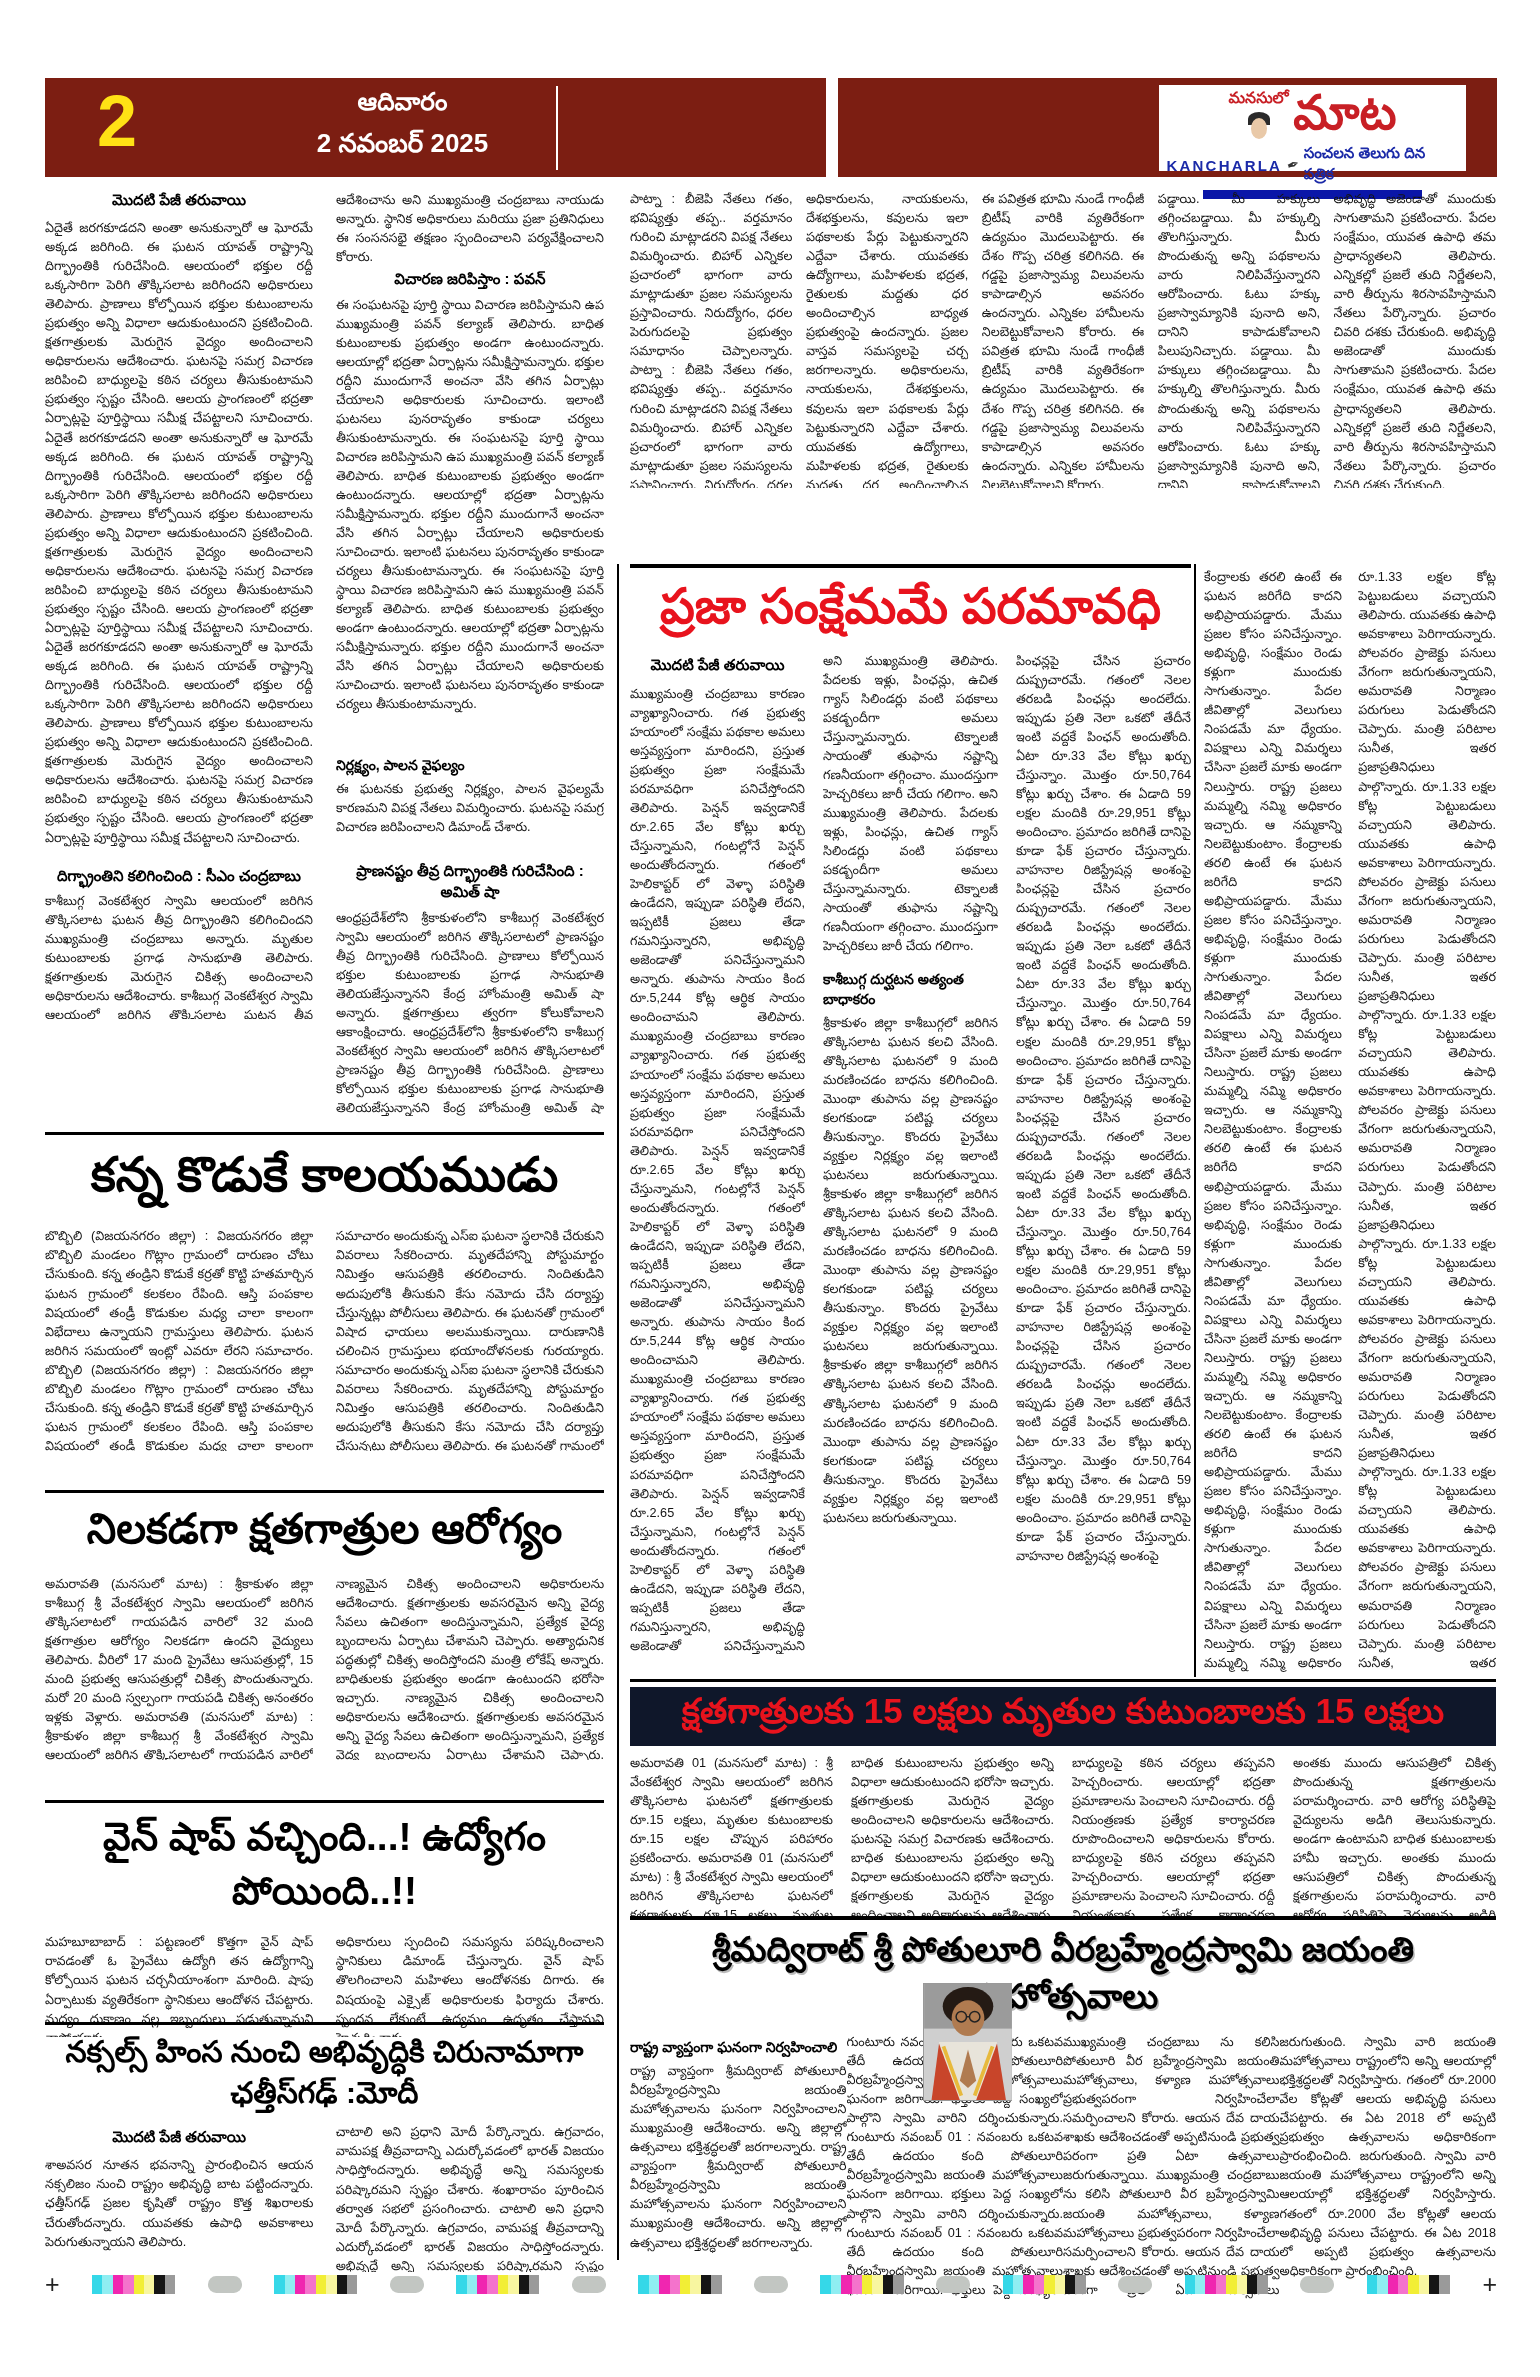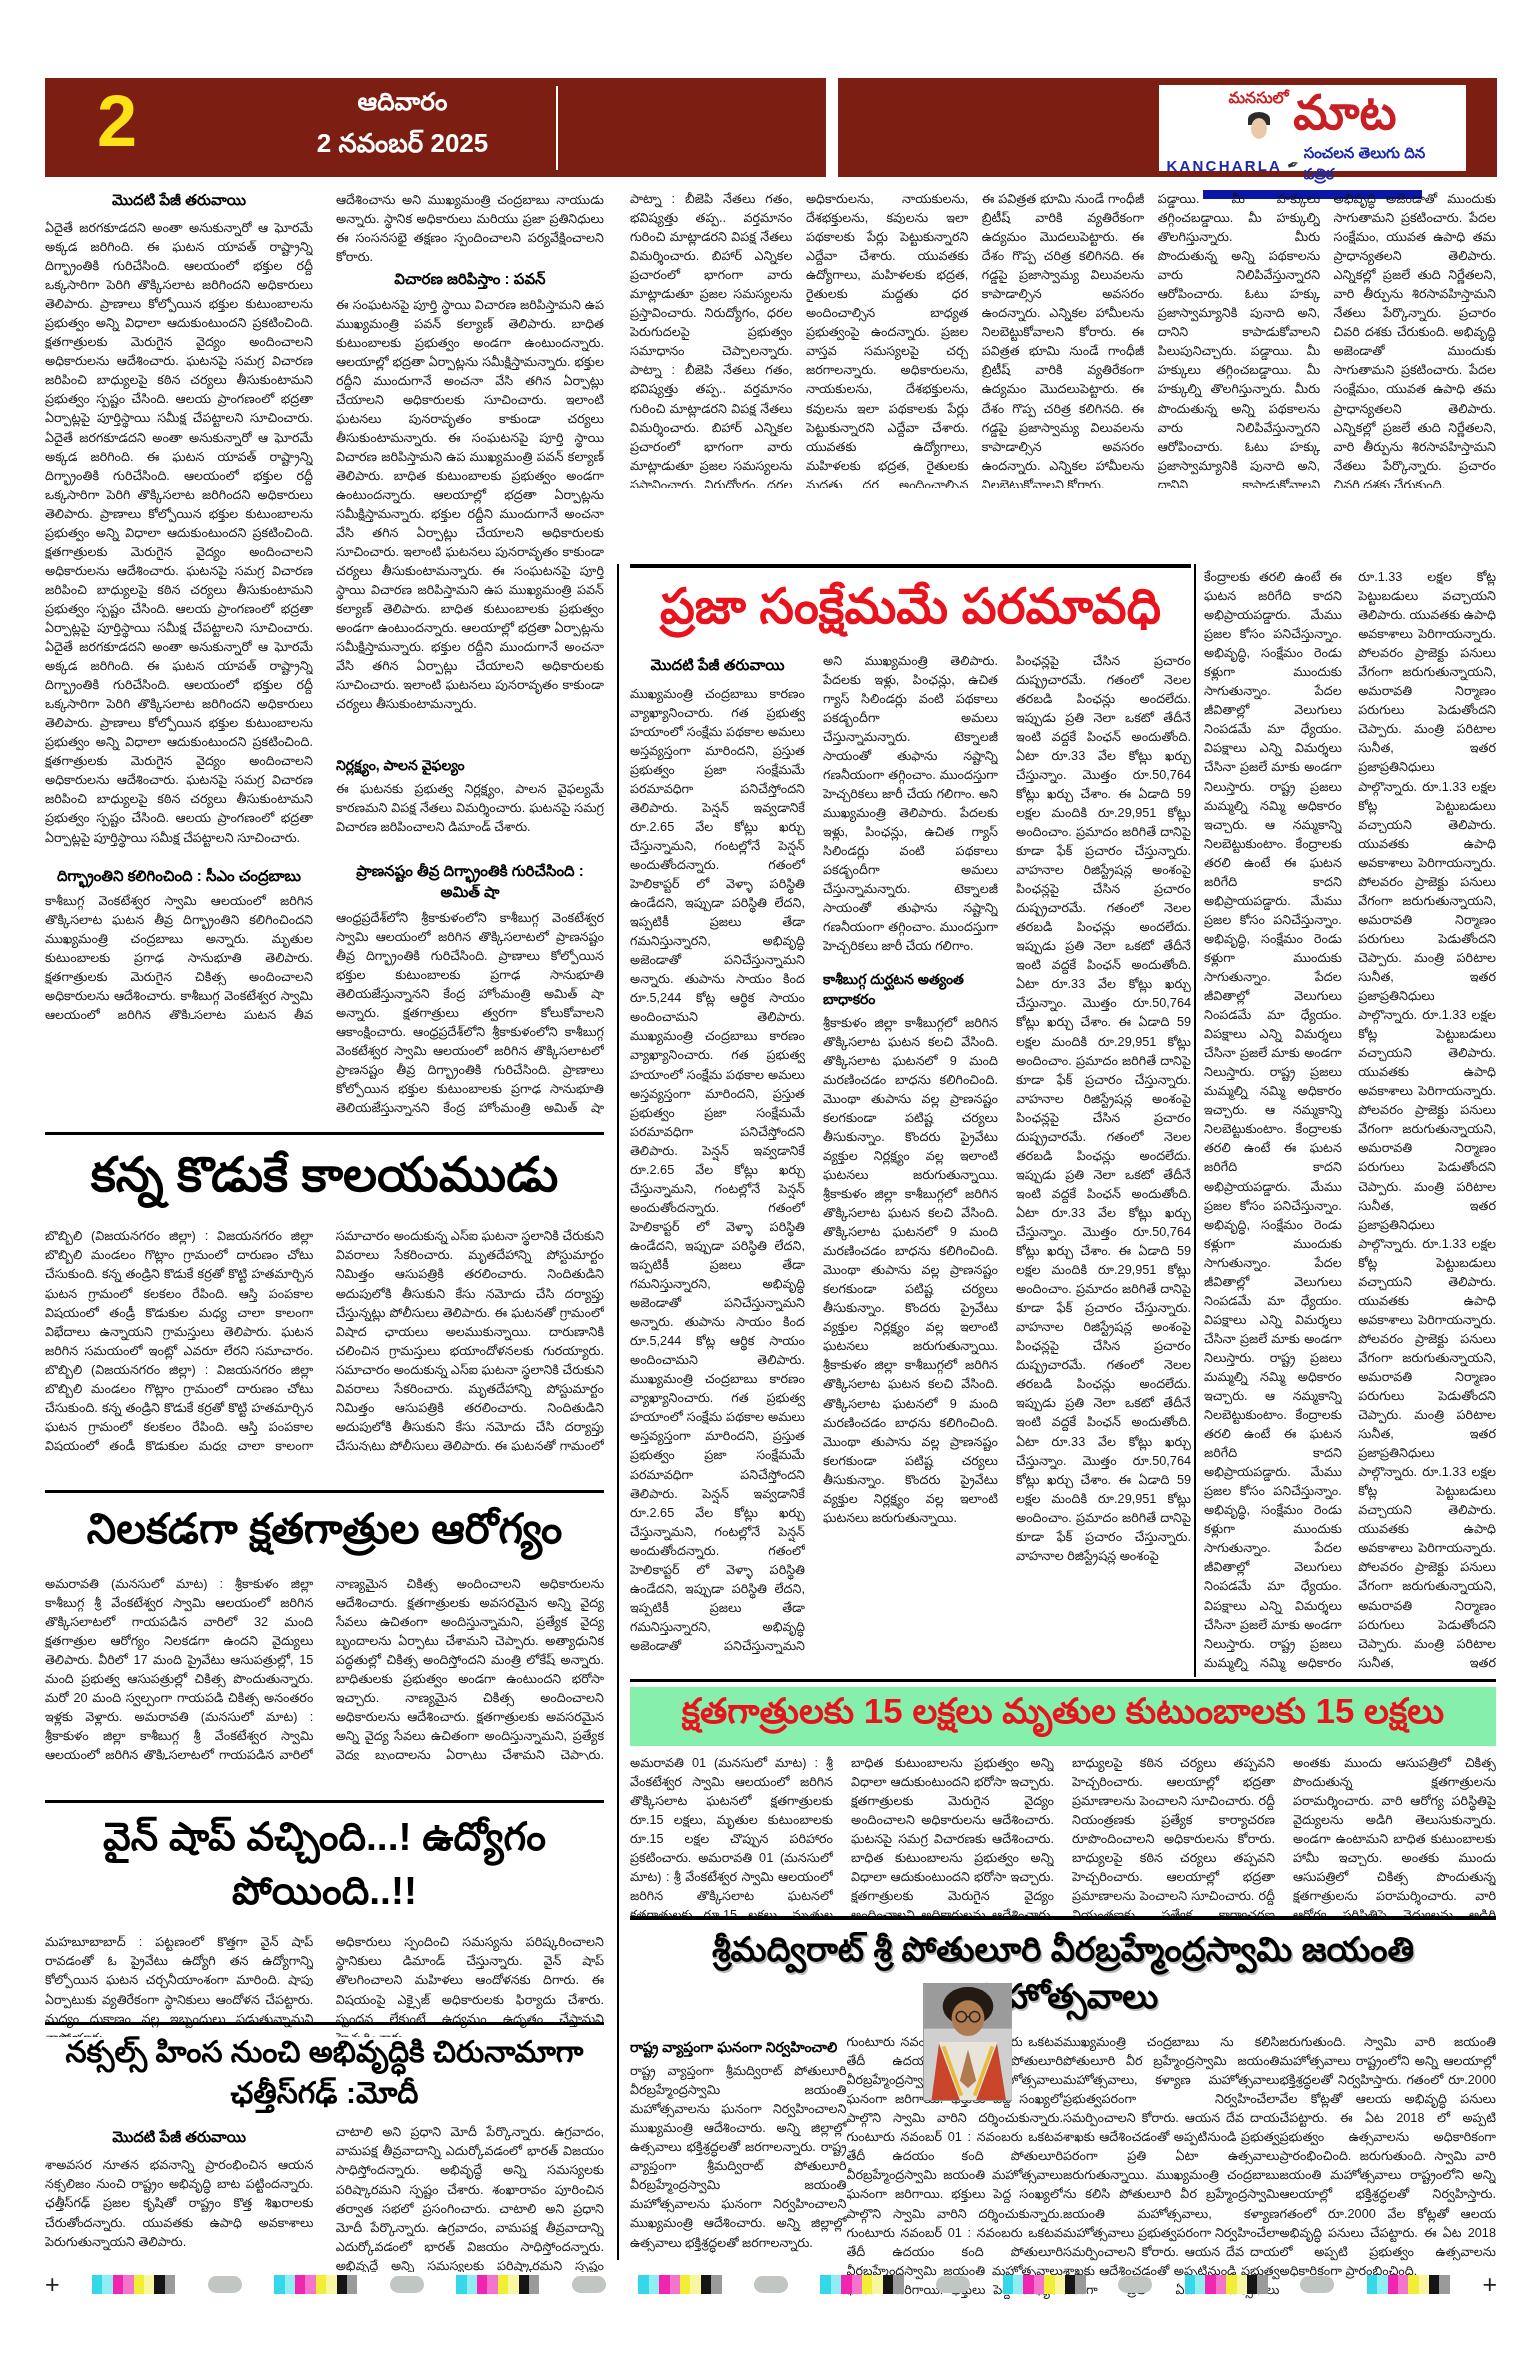--- a/index.html
+++ b/index.html
@@ -71,21 +71,21 @@
   .praja-cols > div { flex:1; }
 
   .vline1 { position:absolute; left:617px; top:564px; width:2.2px; height:1696px; background:#000; }
   .vline2 { position:absolute; left:1194px; top:564px; width:2.2px; height:1113px; background:#000; }
 
   #right-region { position:absolute; left:1204px; top:568px; width:292px; height:1107px; }
   .right-cols { display:flex; gap:16.4px; height:100%; }
   .right-cols > div { flex:1; }
 
   #art-comp { position:absolute; left:630px; top:1679px; width:866px; height:236px; }
-  .comp-banner { background:#86efac; margin-top:4.5px; padding:4.5px 0 6px 0; }
+  .comp-banner { background:#0f172a; margin-top:4.5px; padding:4.5px 0 6px 0; }
   .comp-hl { color:#e8131d; font-size:35px; font-weight:bold; text-align:center; }
   .comp-cols { display:flex; gap:18px; height:163px; margin-top:7.5px; }
   .comp-cols > div { flex:1; }
 
   #art-swami { position:absolute; left:630px; top:1916px; width:866px; height:347px; }
   .swami-hl { font-size:34px; font-weight:bold; color:#000; text-align:center; margin:10.4px 0 9px 0; text-shadow:1.5px 1.5px 0 #bbb; }
   .swami-cols { display:flex; gap:0; height:268px; }
   .swami-cols > div { flex:1; }
   .swami-photo { position:absolute; left:293px; top:67px; width:89px; height:118px; border:0.7px solid #999; background:#ddd; }
 

